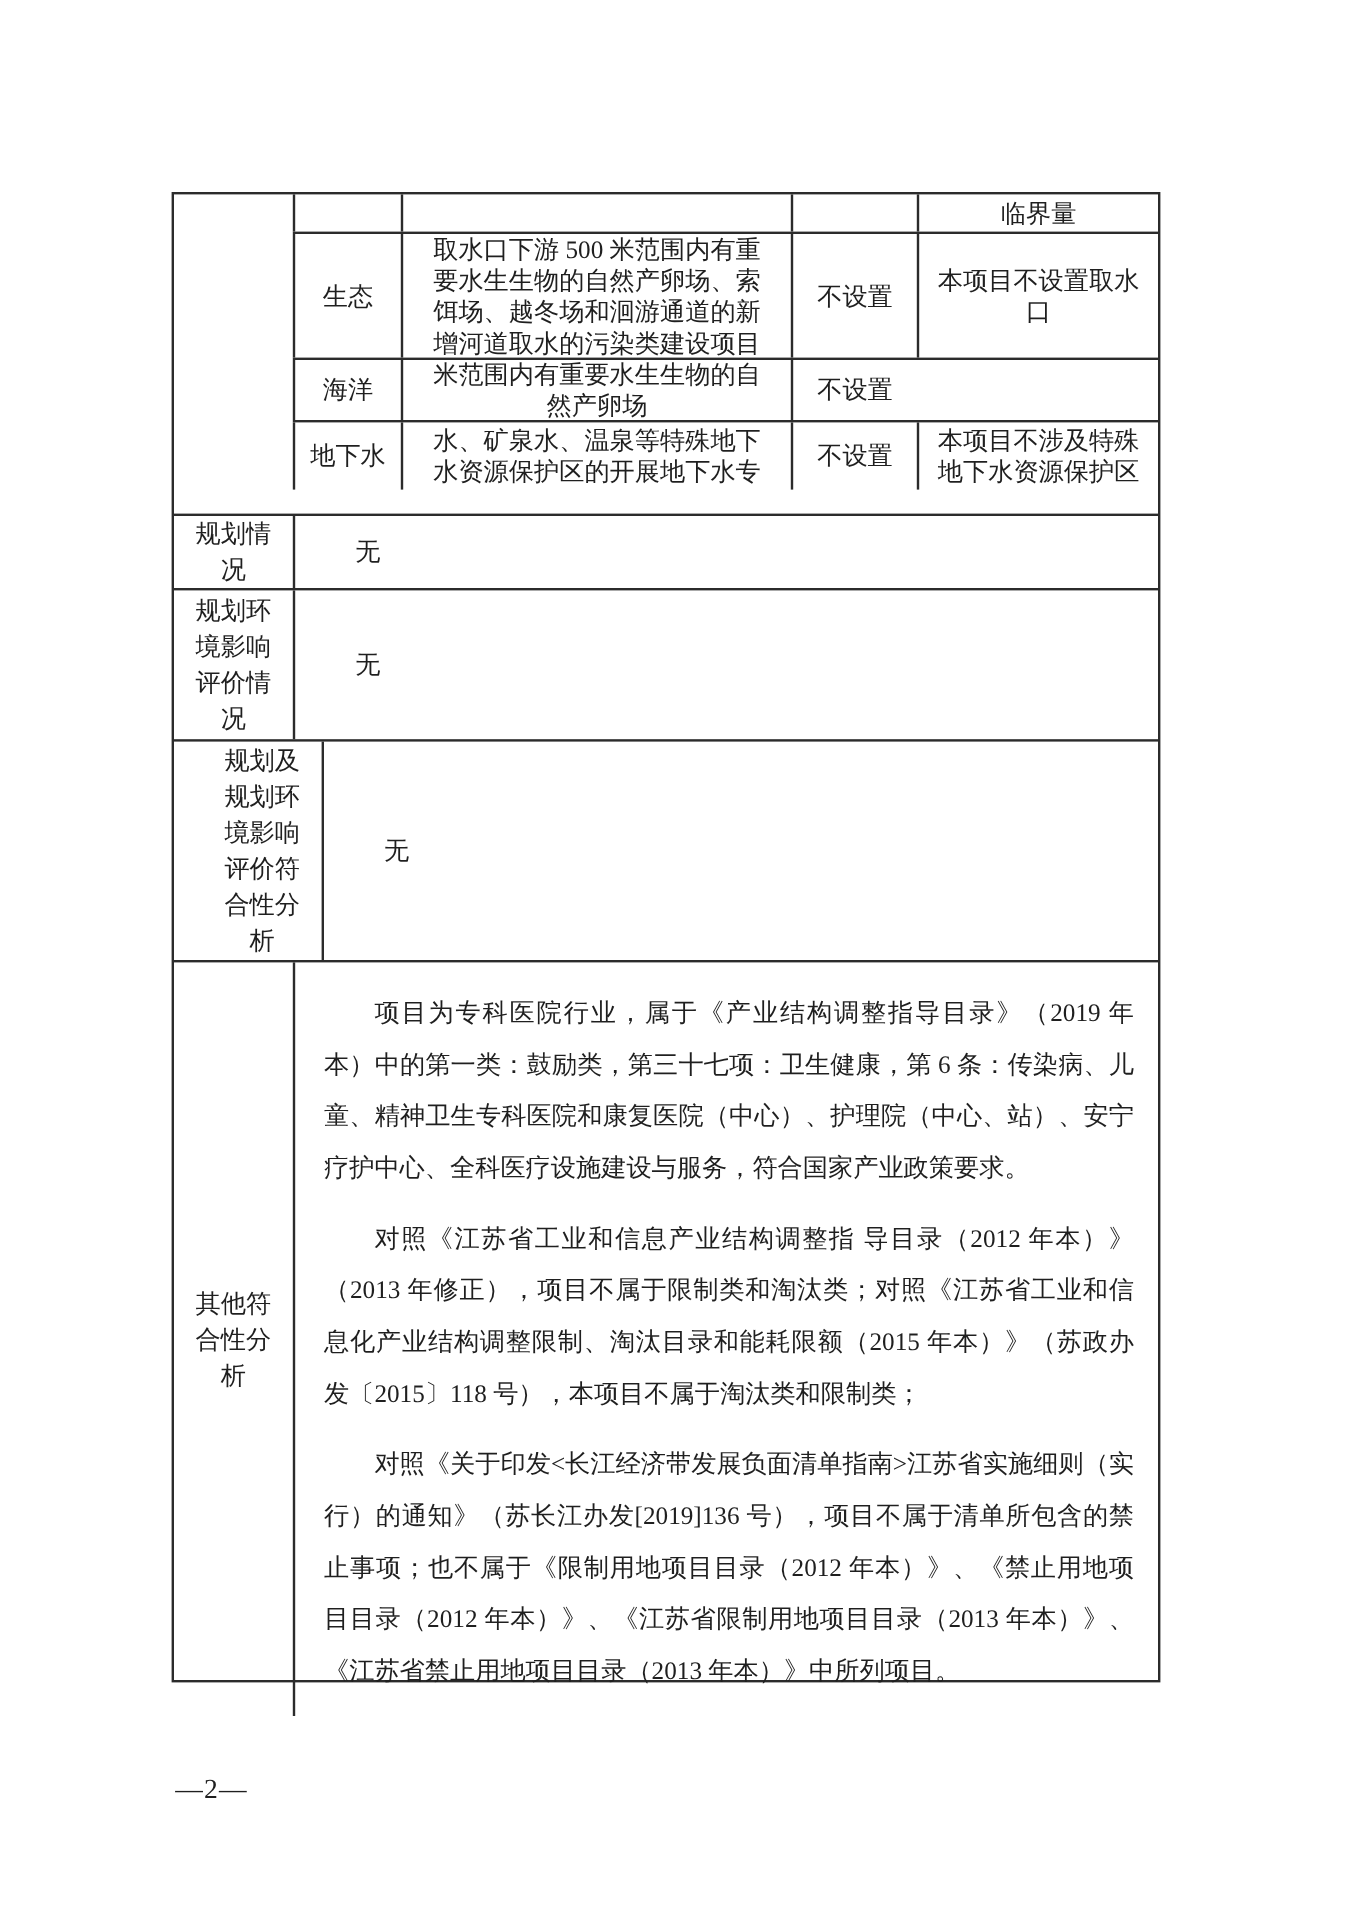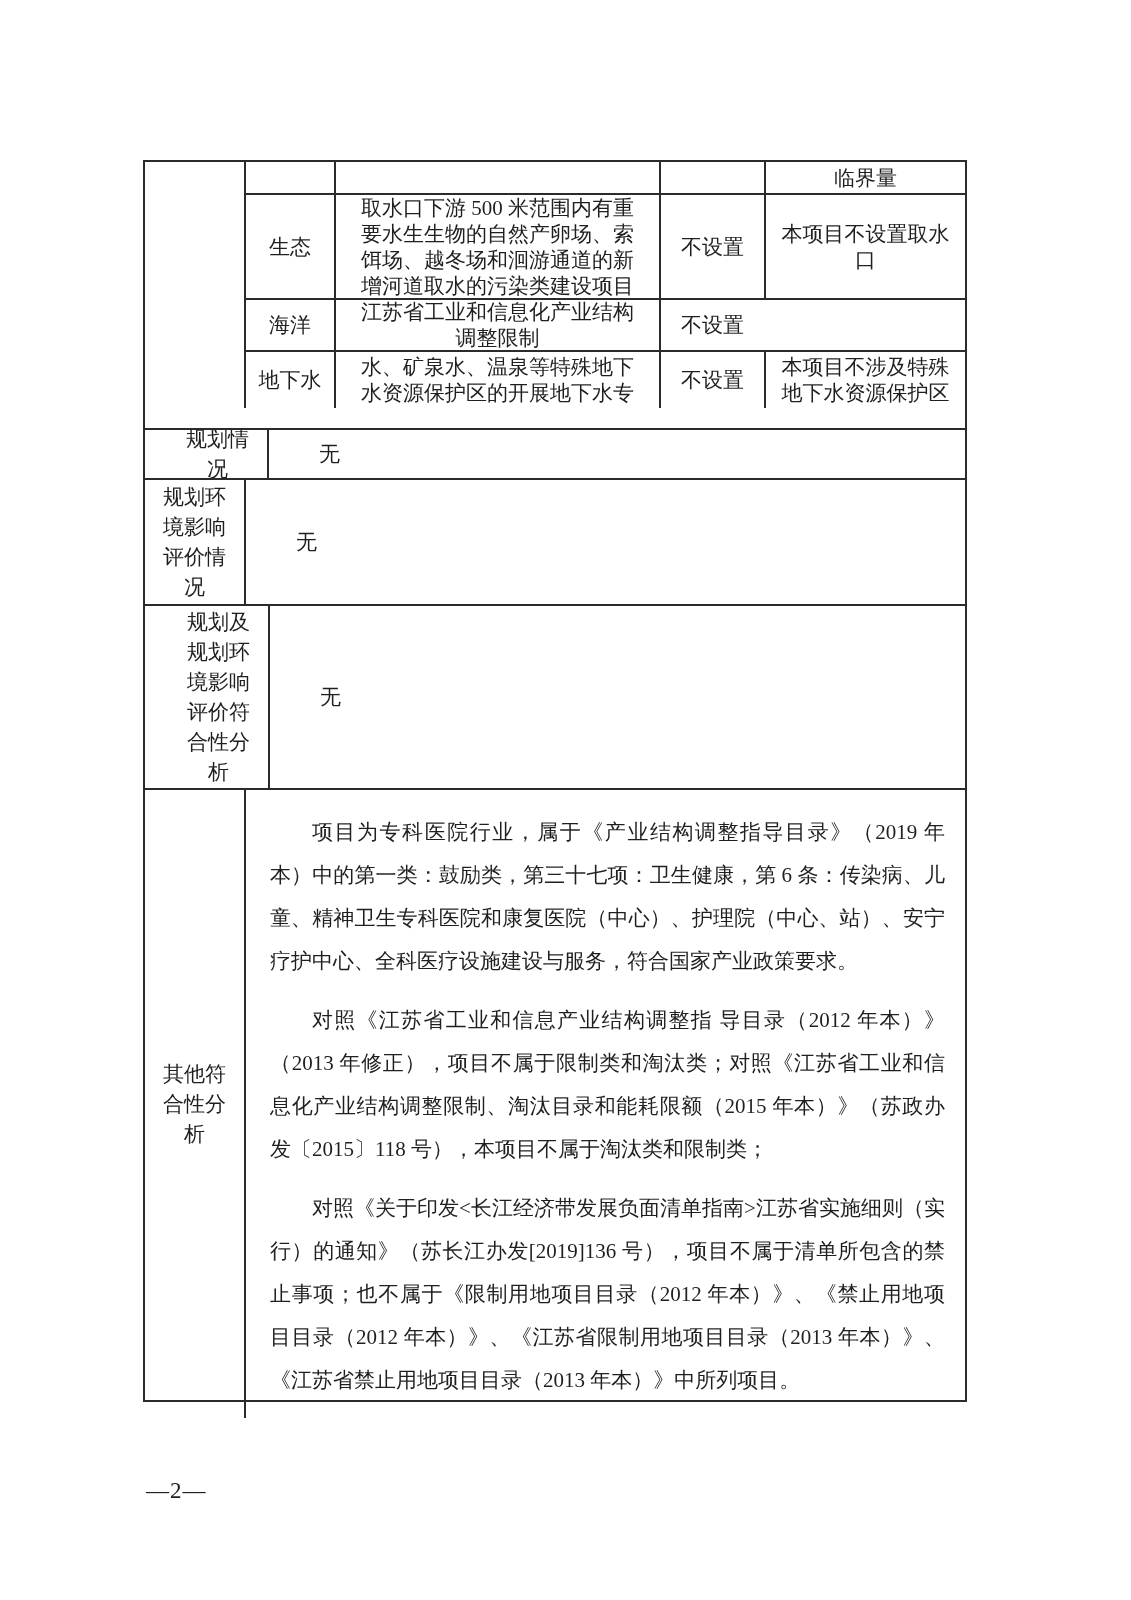--- a/index.html
+++ b/index.html
@@ -76,21 +76,21 @@
   .subrow .cell:first-child{border-left:2px solid var(--line);}
   .c-cat{width:90px;flex:0 0 90px;}
   .c-cond{width:325px;flex:0 0 325px;padding:1px 22px;}
   .c-set{width:105px;flex:0 0 105px;}
   .c-note{flex:1 1 auto;padding:1px 6px;}
   .h-partial{height:31px;}
   .h-eco{height:105px;}
   .h-sea{height:52px;}
   .h-gw{height:58px;}
   
-  .h-r1{height:50px;padding-left:23px;}
+  .h-r1{height:62px;}
   .h-r2{height:126px;}
   .h-r3{height:184px;padding-left:24px;}
   .h-r4{flex:1 1 auto;}
   .value-cell{
     flex:1 1 auto;
     justify-content:flex-start;
     text-align:left;
     padding-left:50px;
   }
   
@@ -144,21 +144,21 @@
 
         <div class="subrow h-eco">
           <div class="cell c-cat">生态</div>
           <div class="cell c-cond">取水口下游 500 米范围内有重要水生生物的自然产卵场、索饵场、越冬场和洄游通道的新增河道取水的污染类建设项目</div>
           <div class="cell c-set">不设置</div>
           <div class="cell c-note">本项目不设置取水口</div>
         </div>
 
         <div class="subrow h-sea">
           <div class="cell c-cat">海洋</div>
-          <div class="cell c-cond">江苏省工业和信息化产业结构调整限制</div>
+          <div class="cell c-cond">米范围内有重要水生生物的自然产卵场</div>
           <div class="cell c-set">不设置</div>
         </div>
 
         <div class="subrow h-gw">
           <div class="cell c-cat">地下水</div>
           <div class="cell c-cond">涉及集中式饮用水水源和热水、矿泉水、温泉等特殊地下水资源保护区的开展地下水专项评价工作。</div>
           <div class="cell c-set">不设置</div>
           <div class="cell c-note">本项目不涉及特殊地下水资源保护区</div>
         </div>
 

